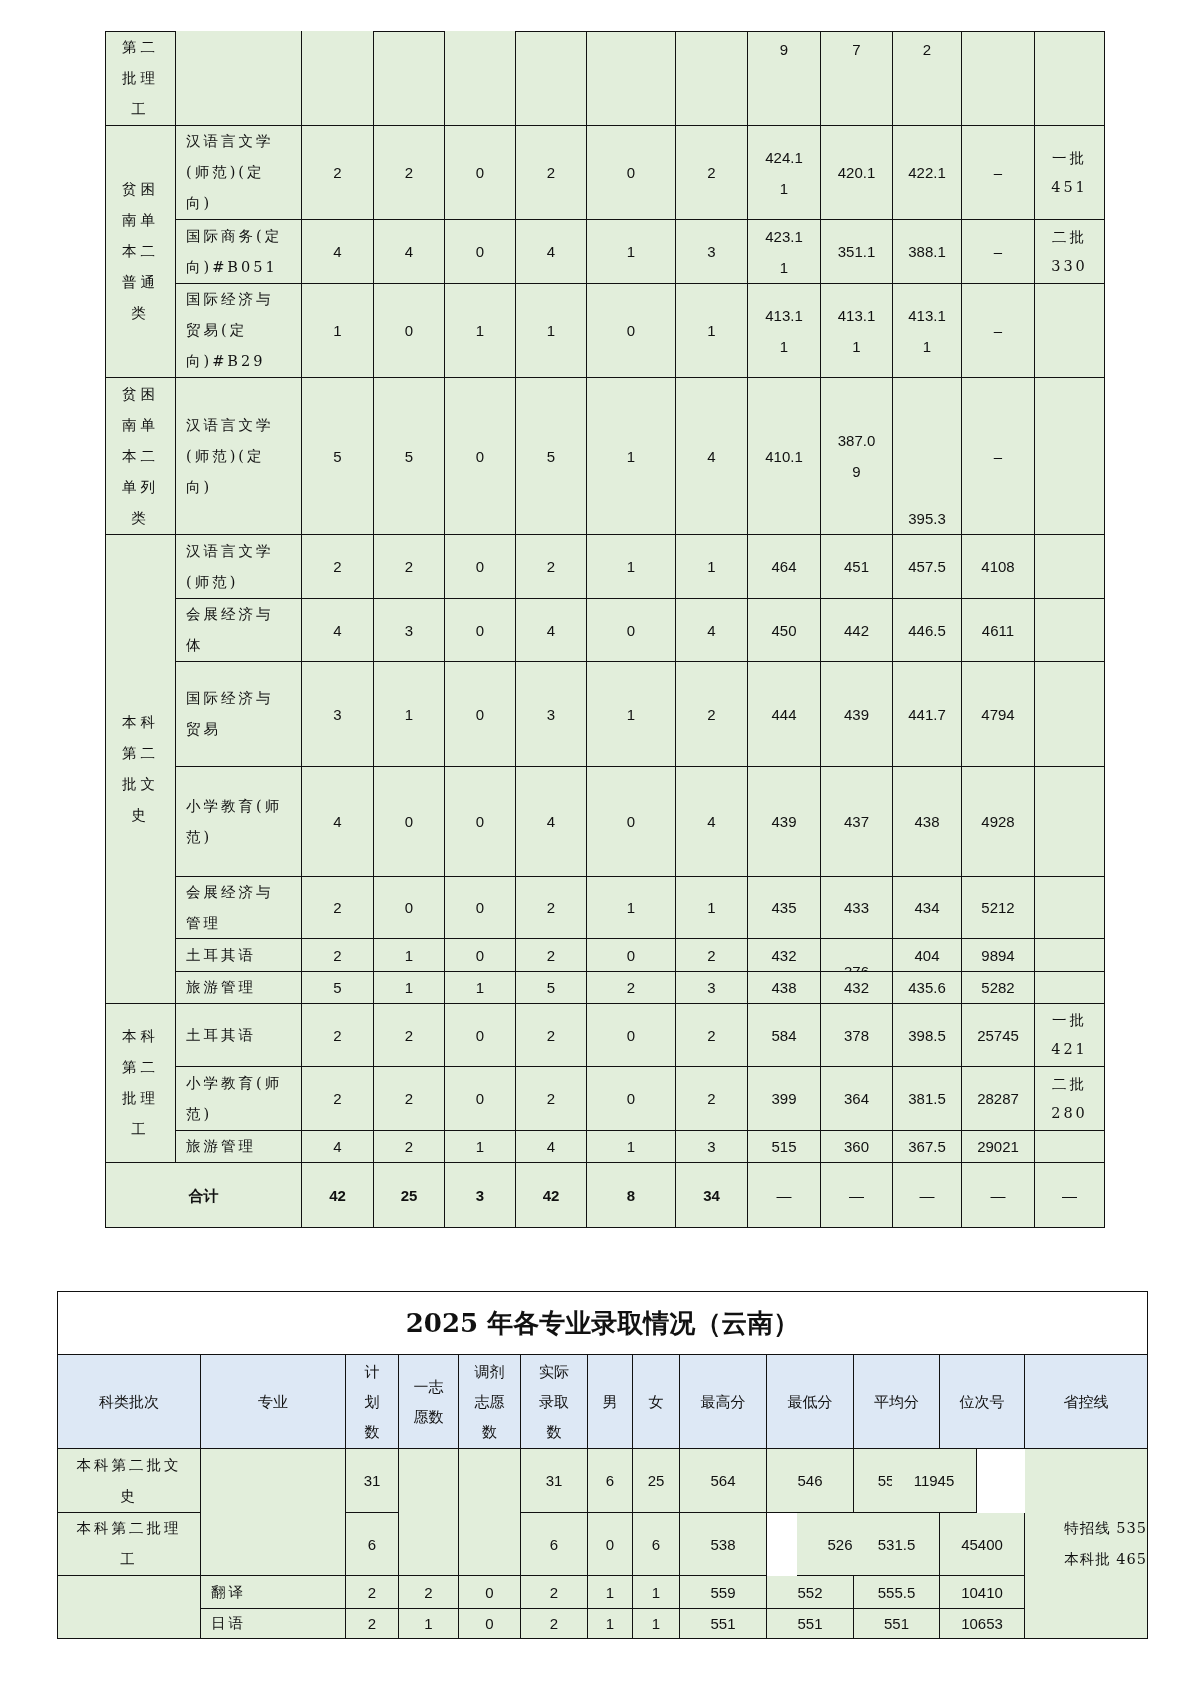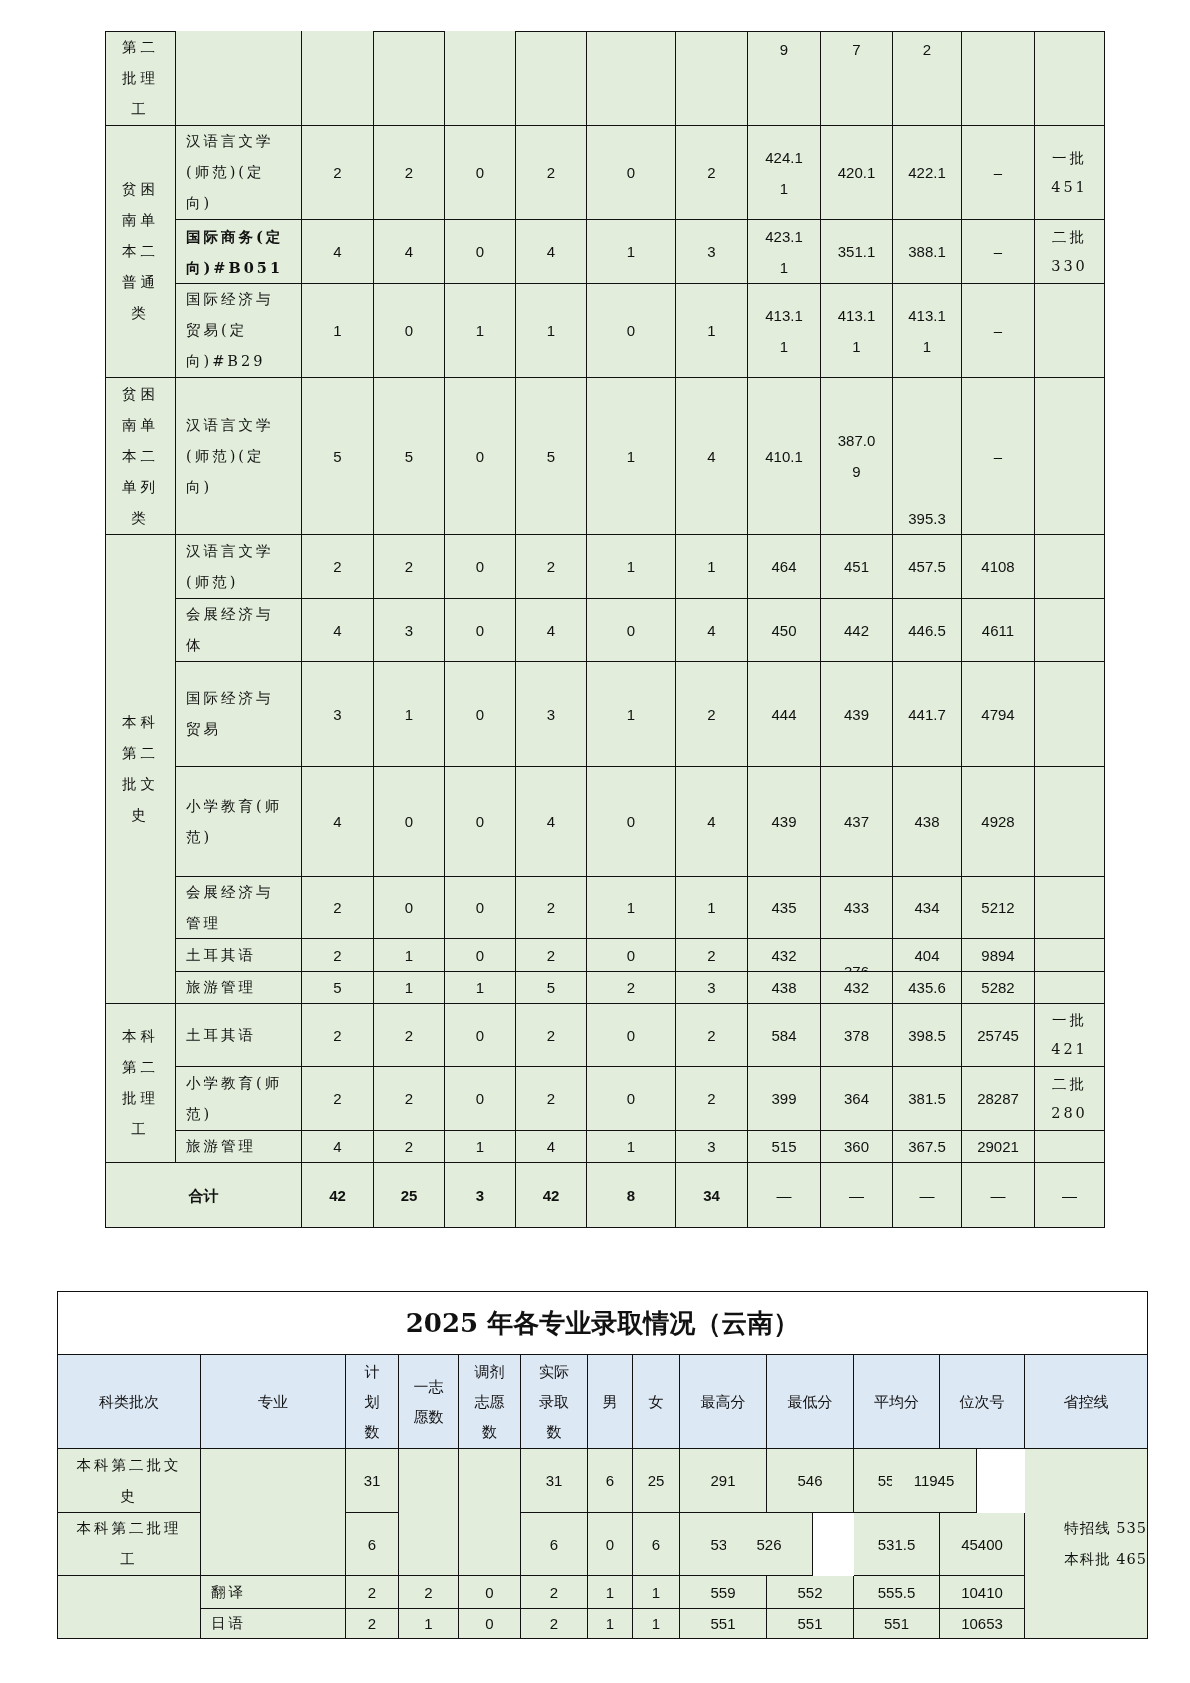--- a/index.html
+++ b/index.html
@@ -123,21 +123,21 @@
     <div class="cell " style="left: 893px; top: 126px; width: 69px; height: 94px;">
       <span style="white-space: pre-line;">422.1</span>
     </div>
     <div class="cell " style="left: 962px; top: 126px; width: 73px; height: 94px;">
       <span style="white-space: pre-line;">–</span>
     </div>
     <div class="cell  serif small" style="left: 1035px; top: 126px; width: 70px; height: 94px;">
       <span style="white-space: pre-line;">一批
 451</span>
     </div>
-    <div class="cell serif left" style="left: 176px; top: 220px; width: 126px; height: 64px; font-weight: bold;">
+    <div class="cell serif left" style="left: 176px; top: 220px; width: 126px; height: 64px;">
       <span style="white-space: pre-line;">国际商务(定
 向)#B051</span>
     </div>
     <div class="cell " style="left: 302px; top: 220px; width: 72px; height: 64px;">
       <span style="white-space: pre-line;">4</span>
     </div>
     <div class="cell " style="left: 374px; top: 220px; width: 71px; height: 64px;">
       <span style="white-space: pre-line;">4</span>
     </div>
     <div class="cell " style="left: 445px; top: 220px; width: 71px; height: 64px;">
@@ -714,21 +714,21 @@
     <div class="cell " style="left: 521px; top: 1449px; width: 67px; height: 64px;">
       <span style="white-space: pre-line;">31</span>
     </div>
     <div class="cell " style="left: 588px; top: 1449px; width: 45px; height: 64px;">
       <span style="white-space: pre-line;">6</span>
     </div>
     <div class="cell " style="left: 633px; top: 1449px; width: 47px; height: 64px;">
       <span style="white-space: pre-line;">25</span>
     </div>
     <div class="cell " style="left: 680px; top: 1449px; width: 87px; height: 64px;">
-      <span style="white-space: pre-line;">291</span>
+      <span style="white-space: pre-line;">564</span>
     </div>
     <div class="cell " style="left: 767px; top: 1449px; width: 87px; height: 64px;">
       <span style="white-space: pre-line;">546</span>
     </div>
     <div class="cell " style="left: 854px; top: 1449px; width: 86px; height: 64px;">
       <span style="white-space: pre-line;">551.4</span>
     </div>
     <div class="cell " style="left: 892px; top: 1449px; width: 85px; height: 64px;">
       <span style="white-space: pre-line;">11945</span>
     </div>
@@ -744,21 +744,21 @@
     </div>
     <div class="cell " style="left: 588px; top: 1513px; width: 45px; height: 63px;">
       <span style="white-space: pre-line;">0</span>
     </div>
     <div class="cell " style="left: 633px; top: 1513px; width: 47px; height: 63px;">
       <span style="white-space: pre-line;">6</span>
     </div>
     <div class="cell " style="left: 680px; top: 1513px; width: 87px; height: 63px;">
       <span style="white-space: pre-line;">538</span>
     </div>
-    <div class="cell " style="left: 726px; top: 1513px; width: 87px; height: 63px;">
+    <div class="cell " style="left: 797px; top: 1513px; width: 87px; height: 63px;">
       <span style="white-space: pre-line;">526</span>
     </div>
     <div class="cell " style="left: 854px; top: 1513px; width: 86px; height: 63px;">
       <span style="white-space: pre-line;">531.5</span>
     </div>
     <div class="cell " style="left: 940px; top: 1513px; width: 85px; height: 63px;">
       <span style="white-space: pre-line;">45400</span>
     </div>
     <div class="cell " style="left: 201px; top: 1449px; width: 145px; height: 127px;"></div>
     <div class="cell " style="left: 399px; top: 1449px; width: 60px; height: 127px;"></div>

